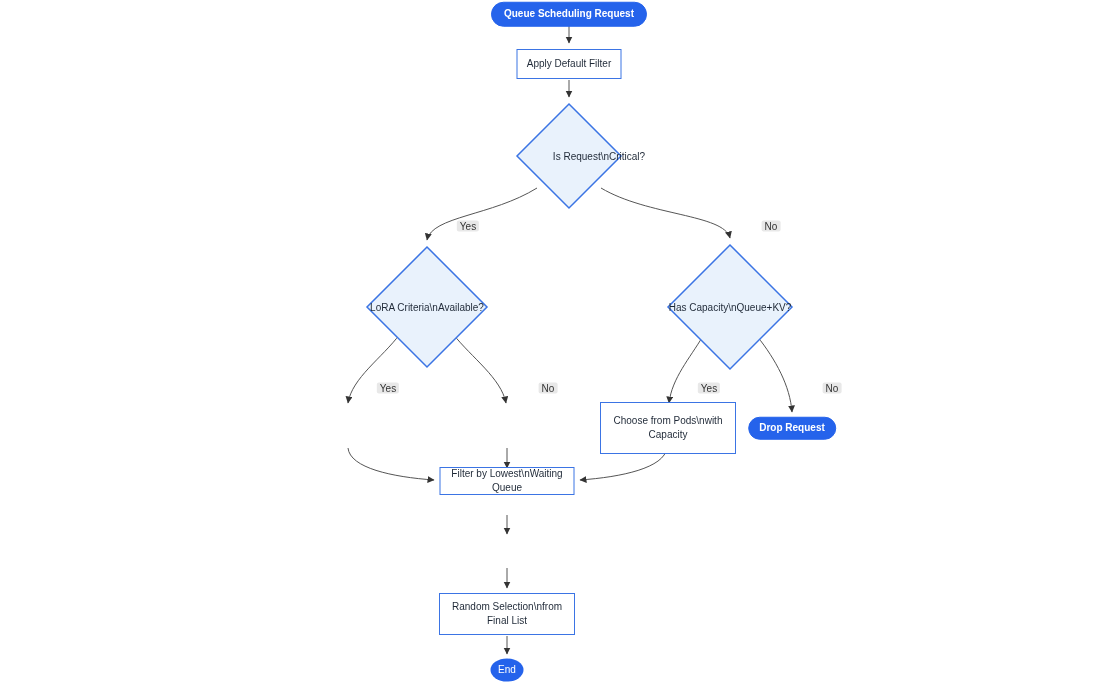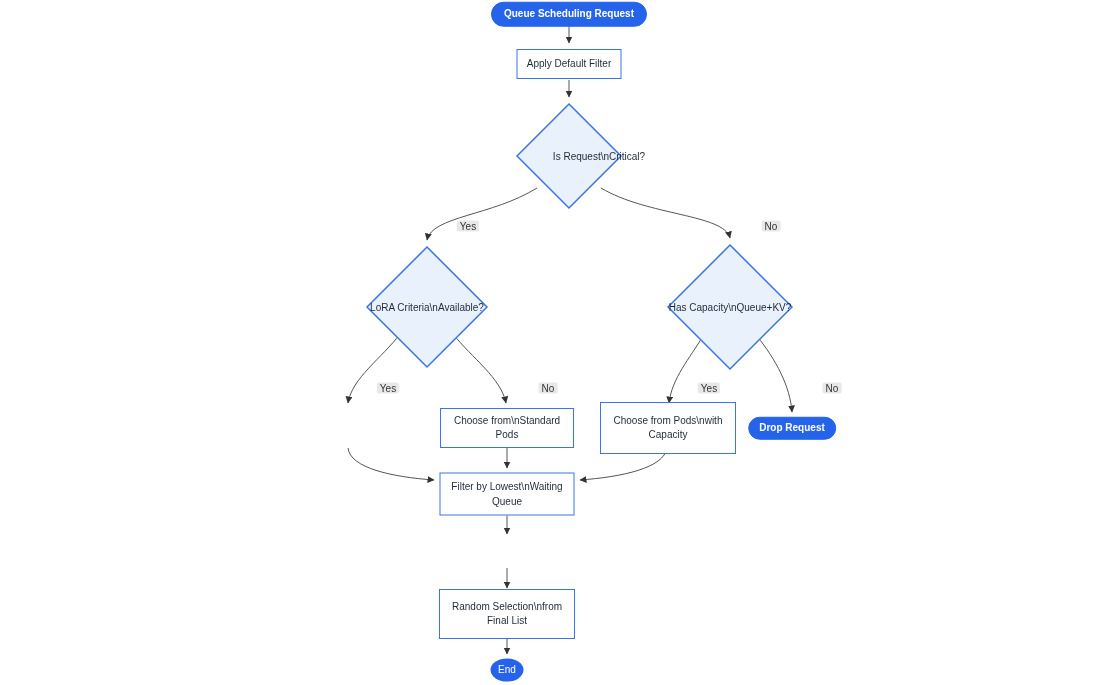--- a/index.html
+++ b/index.html
@@ -78,27 +78,26 @@
   </svg>
 
   <div class="node pill" style="left:569px;top:14px;">Queue Scheduling Request</div>
 
   <div class="node proc" style="left:569px;top:64px;width:105px;height:30px;">Apply Default Filter</div>
 
   <div class="decision-label" style="left:569px;top:156px;margin-left:30px;">Is Request\nCritical?</div>
   <div class="decision-label" style="left:427px;top:307px;">LoRA Criteria\nAvailable?</div>
   <div class="decision-label" style="left:730px;top:307px;">Has Capacity\nQueue+KV?</div>
 
-  <div class="node proc" style="left:507px;top:428px;width:134px;height:40px;">Choose from\nStandard Pods</div>
   <div class="node proc" style="left:668px;top:428px;width:136px;height:52px;">Choose from Pods\nwith Capacity</div>
 
   <div class="node pill" style="left:792px;top:428px;padding:3px 10px;">Drop Request</div>
 
-  <div class="node proc" style="left:507px;top:494px;width:135px;height:43px;text-align:center;">Filter by Lowest\nWaiting Queue</div>
-  <div class="node proc" style="left:507px;top:614px;width:136px;height:50px;">Random Selection\nfrom Final List</div>
+  <div class="node proc" style="left:507px;top:481px;width:135px;height:28px;text-align:center;">Filter by Lowest\nWaiting Queue</div>
+  <div class="node proc" style="left:507px;top:614px;width:136px;height:42px;">Random Selection\nfrom Final List</div>
 
   <div class="node pill-end" style="left:507px;top:670px;">End</div>
 
   <div class="edge-label" style="left:427px;top:226px;">Yes</div>
   <div class="edge-label" style="left:730px;top:226px;">No</div>
   <div class="edge-label" style="left:347px;top:388px;">Yes</div>
   <div class="edge-label" style="left:507px;top:388px;">No</div>
   <div class="edge-label" style="left:668px;top:388px;">Yes</div>
   <div class="edge-label" style="left:791px;top:388px;">No</div>
 

